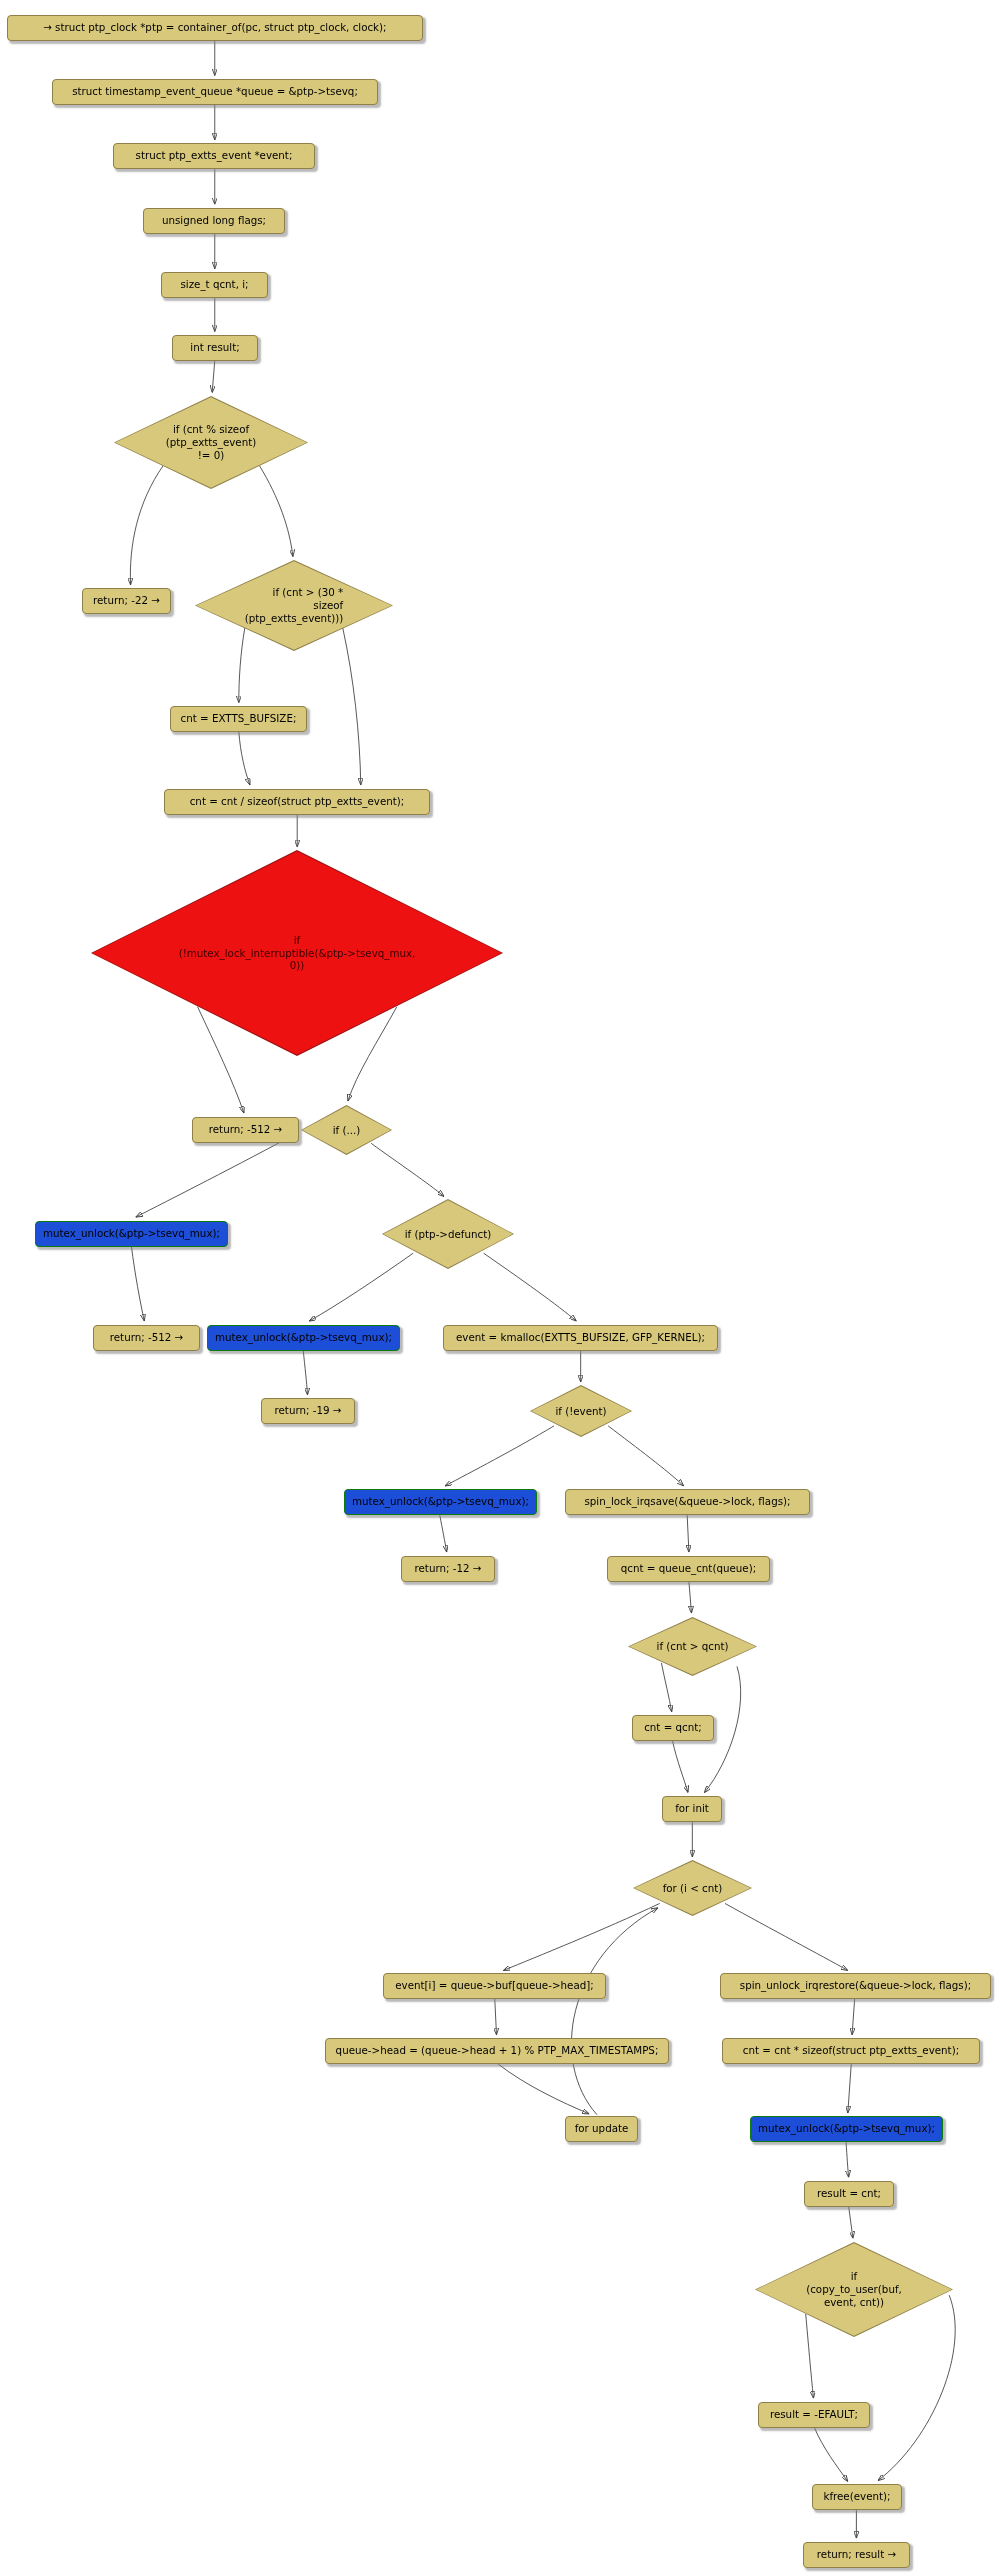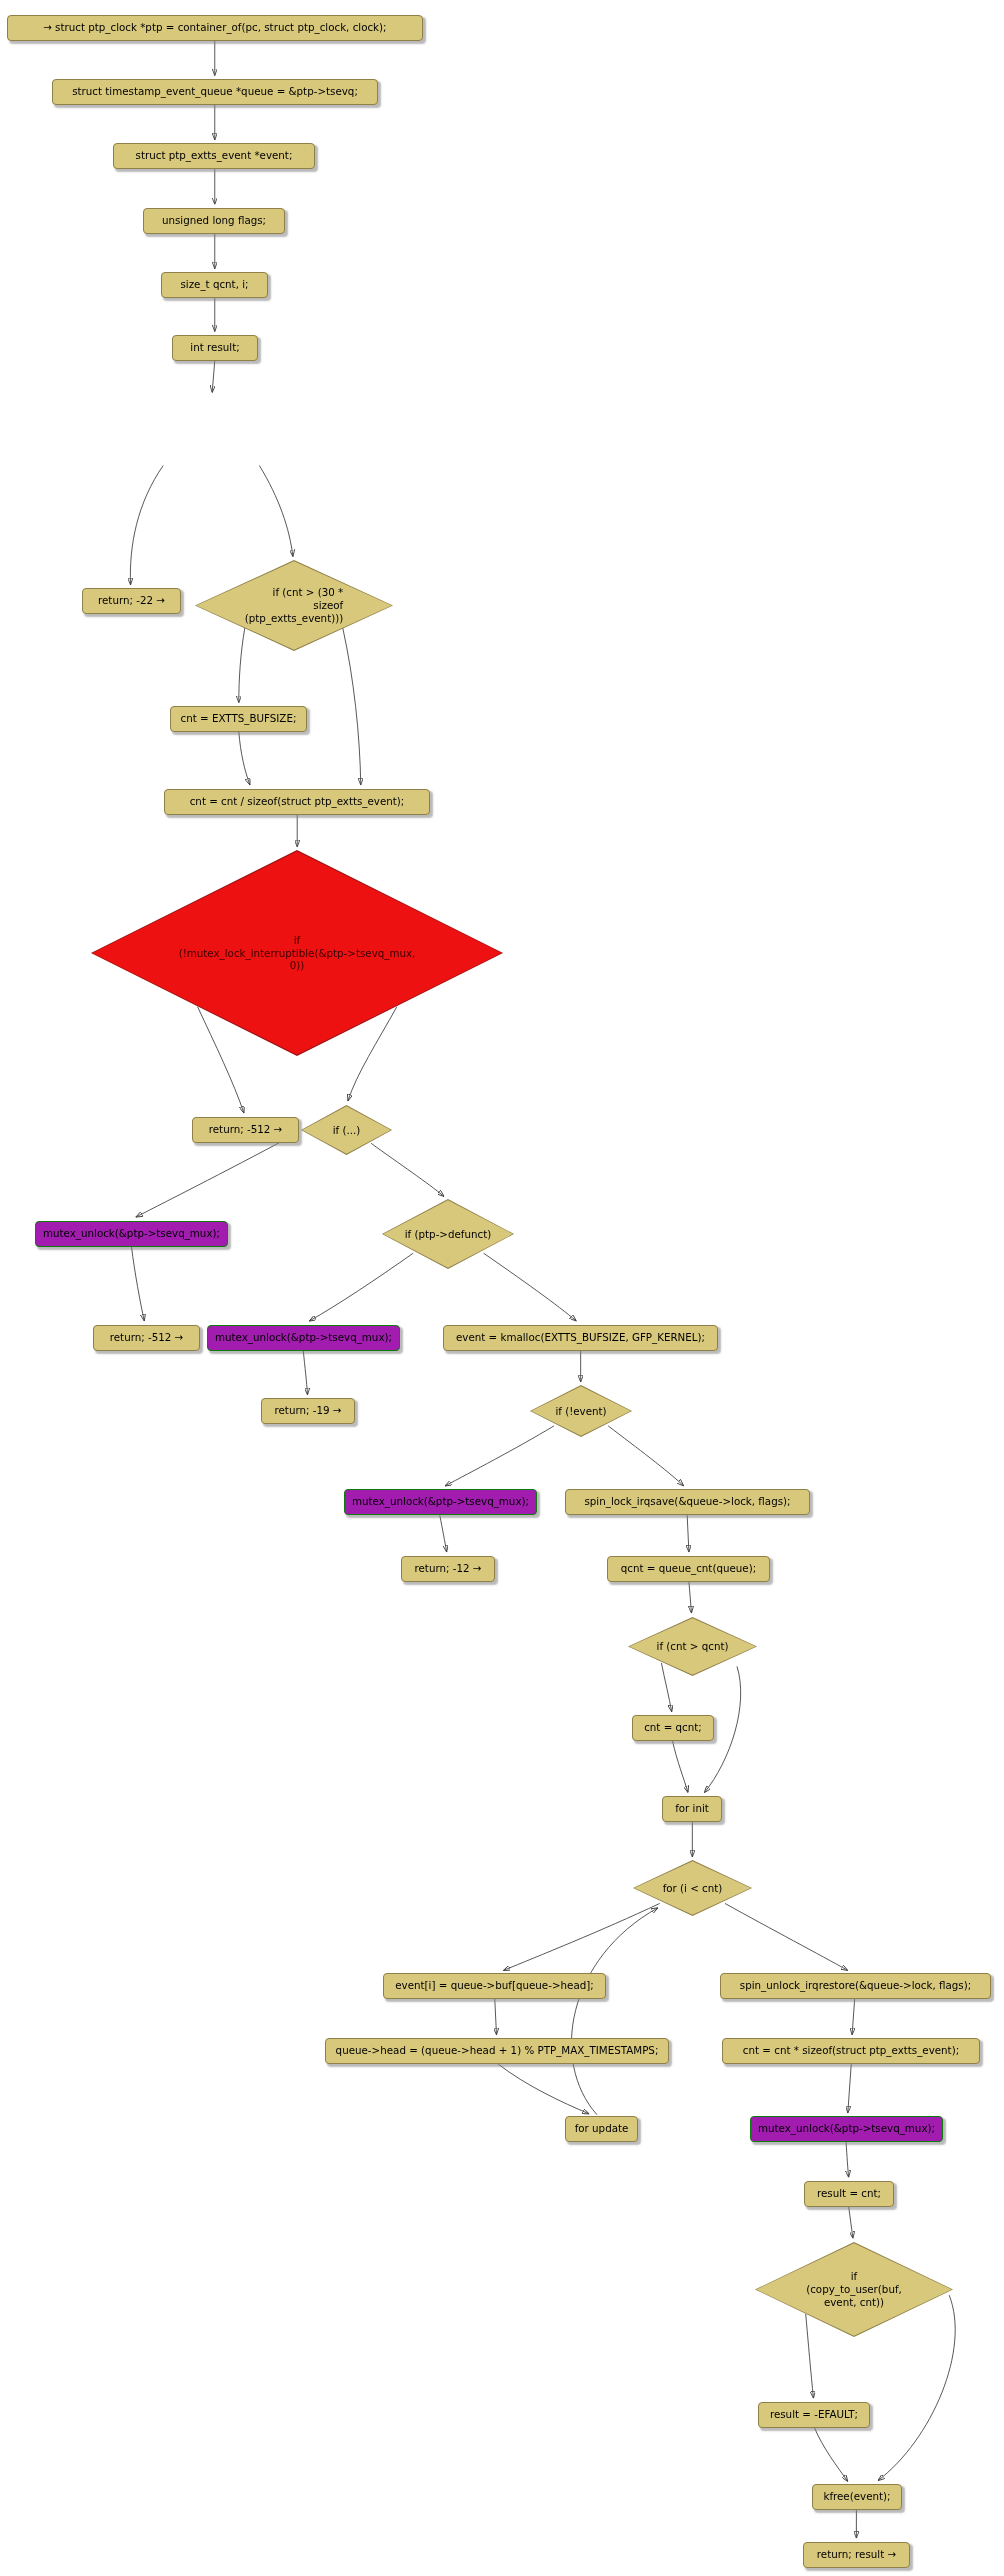--- a/index.html
+++ b/index.html
@@ -8,21 +8,21 @@
   .edges{position:absolute;left:0;top:0;z-index:0;}
   .edges path{fill:none;stroke:#3c3c3c;stroke-width:1;}
   .node{
     position:absolute;height:26px;box-sizing:border-box;z-index:1;
     background:#d8c87c;border:0.9px solid #8f8049;border-radius:4px;
     display:flex;align-items:center;justify-content:center;
     font-size:10.3px;line-height:1.1;white-space:nowrap;overflow:hidden;
     box-shadow:2.6px 2.6px 1.7px rgba(130,130,130,.55);
     padding:0 4.3px;text-align:center;
   }
-  .node.green{background:#a21caf;border-color:#0c7c0c;}
+  .node.green{background:#1d4ed8;border-color:#0c7c0c;}
   .diamond{
     position:absolute;z-index:1;display:flex;align-items:center;justify-content:center;
     text-align:center;
   }
   .diamond::before{
     content:"";position:absolute;inset:0;background:#8f8049;
     clip-path:polygon(50% 0,100% 50%,50% 100%,0 50%);
     filter:drop-shadow(2.6px 2.6px 1.7px rgba(130,130,130,.55));
   }
   .diamond::after{
@@ -90,22 +90,27 @@
     <path d="M997 2922 L997 2955" marker-end="url(#arrow)"></path>
   </svg>
 
   <div class="node" style="left:6.9px;top:14.6px;width:416px;">→ struct ptp_clock *ptp = container_of(pc, struct ptp_clock, clock);</div>
   <div class="node" style="left:52px;top:79px;width:326px;">struct timestamp_event_queue *queue = &amp;ptp-&gt;tsevq;</div>
   <div class="node" style="left:113px;top:143px;width:202px;">struct ptp_extts_event *event;</div>
   <div class="node" style="left:143px;top:208px;width:142px;">unsigned long flags;</div>
   <div class="node" style="left:161px;top:272px;width:107px;">size_t qcnt, i;</div>
   <div class="node" style="left:172px;top:335px;width:86px;">int result;</div>
 
+  <div class="diamond" style="left:114px;top:396px;width:194px;height:93px;">
+    <span class="dlabel">if (cnt % sizeof
+(ptp_extts_event)
+!= 0)</span>
+  </div>
 
-  <div class="node" style="left:82px;top:588px;width:99px;">return; -22 →</div>
+  <div class="node" style="left:82px;top:588px;width:89px;">return; -22 →</div>
 
   <div class="diamond" style="left:195px;top:560px;width:198px;height:91px;text-align:right;">
     <span class="dlabel">if (cnt &gt; (30 *
 sizeof
 (ptp_extts_event)))</span>
   </div>
 
   <div class="node" style="left:170px;top:706px;width:137px;">cnt = EXTTS_BUFSIZE;</div>
   <div class="node" style="left:164px;top:789px;width:266px;">cnt = cnt / sizeof(struct ptp_extts_event);</div>
 

